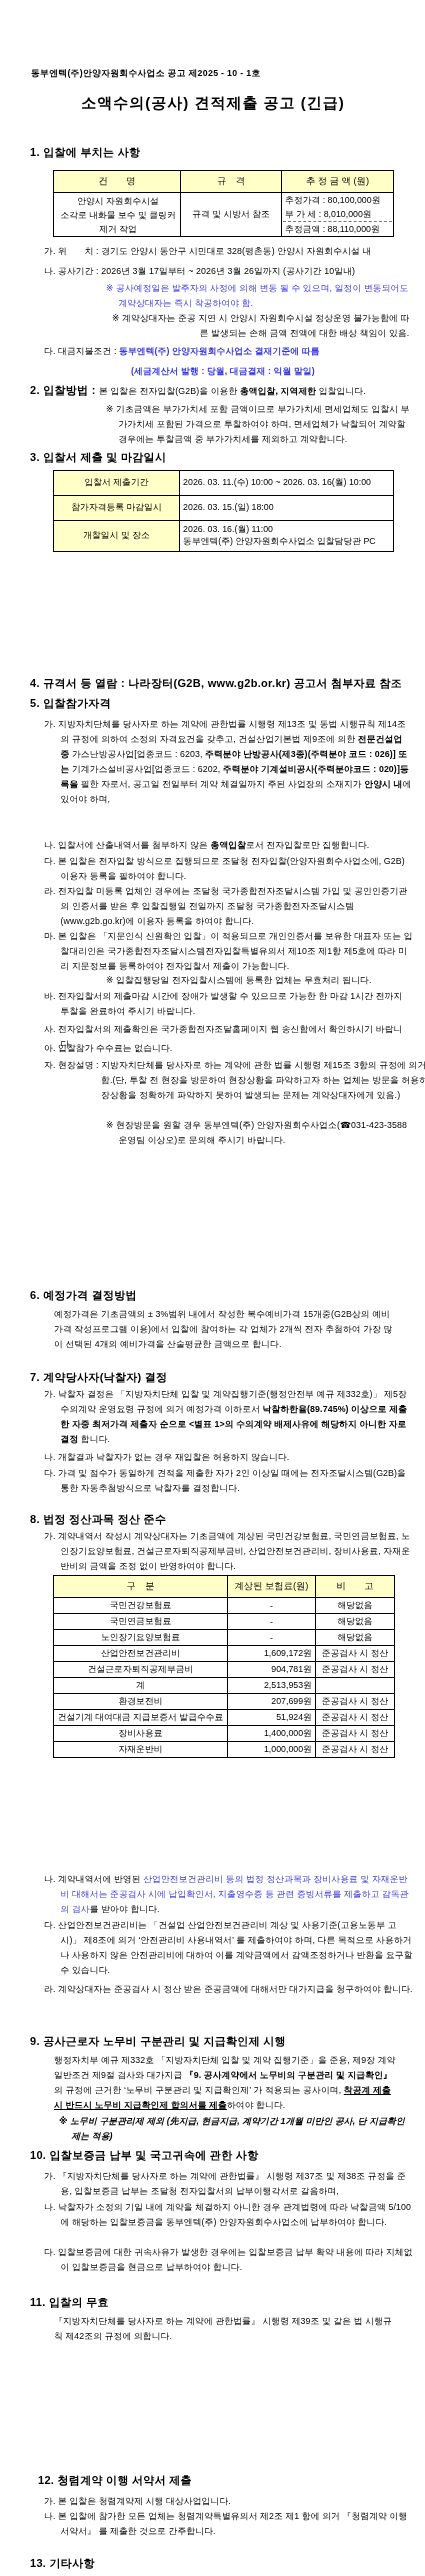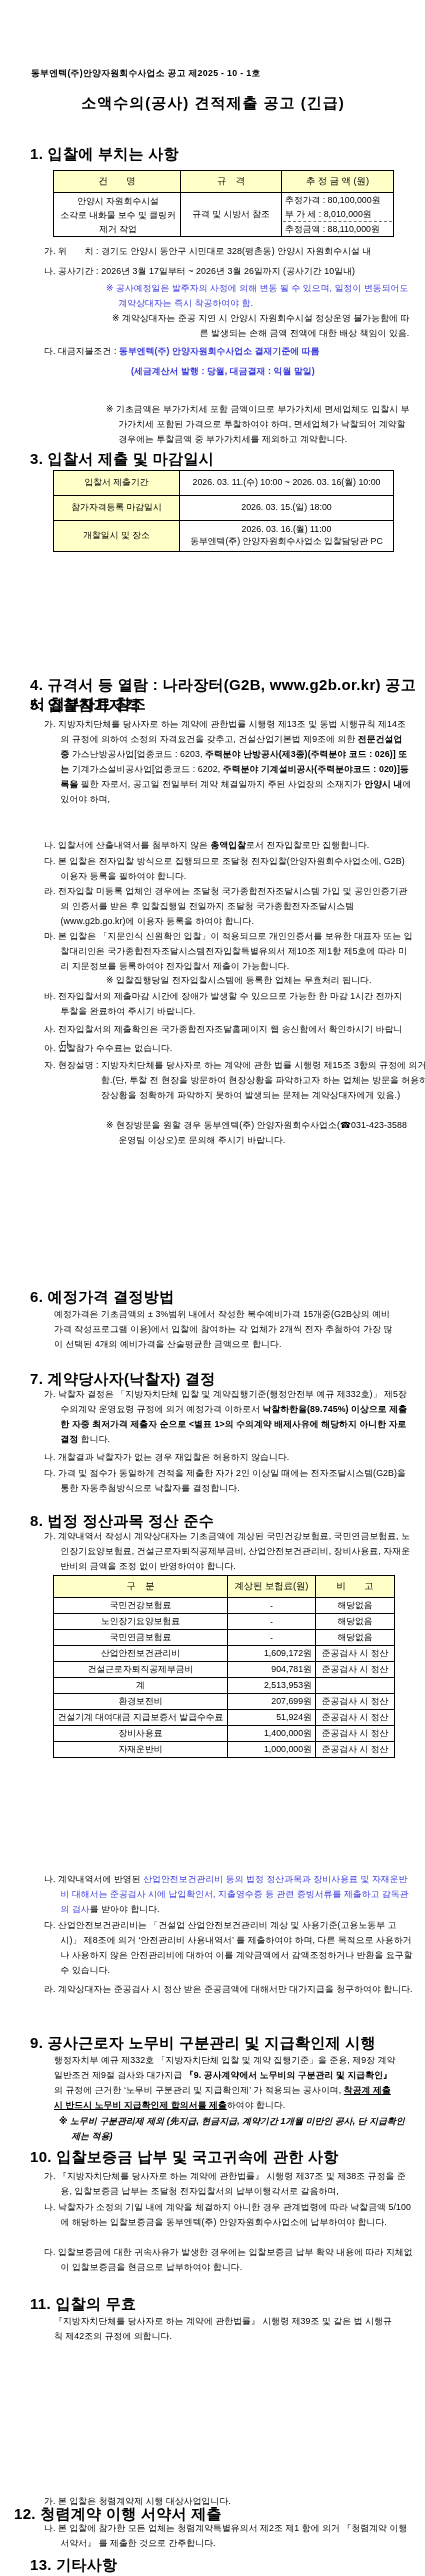--- a/index.html
+++ b/index.html
@@ -1,36 +1,36 @@
 <!DOCTYPE html>
 <html style="font-size:8.2px"><head>
 <meta charset="utf-8">
 <style>
   html,body{margin:0;padding:0;background:#fff;}
   #page{position:relative;width:426px;height:3009px;background:#ffffff;
         font-family:"Liberation Sans","DejaVu Sans",sans-serif;color:#000;}
   .abs{position:absolute;}
   .ref{font-size:8.8px;font-weight:bold;letter-spacing:0.3px;}
   .title{width:426px;text-align:center;font-size:15px;font-weight:bold;letter-spacing:1px;}
-  .h{font-size:15px;font-weight:bold;letter-spacing:0.3px;}
+  .h{font-size:11px;font-weight:bold;letter-spacing:0.3px;}
   .t{font-size:8.8px;line-height:15px;letter-spacing:0.1px;}
   .item{padding-left:16.5px;text-indent:-16.5px;}
   .item-deep{padding-left:57px;text-indent:-57px;}
   .note{padding-left:12.4px;text-indent:-12.4px;}
   .blue{color:#3a3ae0;}
   .b{font-weight:bold;}
   .bu{font-weight:bold;text-decoration:underline;}
   table{border-collapse:collapse;font-size:8.8px;table-layout:fixed;}
   .tbl{border:1px solid #000;}
   .tbl td,.tbl th{border:0.5px solid #000;padding:0 3.1px;vertical-align:middle;}
   .yellow{background:#ffffc8;}
   .thead th{height:21px;font-weight:normal;font-size:9.3px;border-bottom:1px solid #000;}
   .c{text-align:center;}
   .r{text-align:right;}
-  .l{text-align:center;}
+  .l{text-align:left;}
   .amtline{line-height:14px;padding-left:2.1px;}
   .dashtop{border-top:0.5px dashed #777;}
   .dbl{border-right:1.5px double #000 !important;}
 </style>
 </head>
 <body>
 
 <div id="page">
 
   <div class="abs ref" style="top:68px;left:31px;">동부엔텍(주)안양자원회수사업소 공고 제2025 - 10 - 1호</div>
@@ -66,20 +66,23 @@
   </tbody>
     </table>
 
   <div class="abs t item" style="top:244px;left:44px;width:355px;">가. 위　　치 : 경기도 안양시 동안구 시민대로 328(평촌동) 안양시 자원회수시설 내</div>
   <div class="abs t item" style="top:264px;left:44px;width:355px;">나. 공사기간 : 2026년 3월 17일부터 ~ 2026년 3월 26일까지 (공사기간 10일내)</div>
   <div class="abs t note blue" style="top:281px;left:106px;width:291px;">※ 공사예정일은 발주자의 사정에 의해 변동 될 수 있으며, 일정이 변동되어도 계약상대자는 즉시 착공하여야 함.</div>
   <div class="abs t note" style="top:311px;left:106px;width:291px;text-align:right;">※ 계약상대자는 준공 지연 시 안양시 자원회수시설 정상운영 불가능함에 따른 발생되는 손해 금액 전액에 대한 배상 책임이 있음.</div>
   <div class="abs t" style="top:344px;left:44px;width:355px;"><span>다. 대금지불조건 : </span><span class="blue b">동부엔텍(주) 안양자원회수사업소 결재기준에 따름</span></div>
   <div class="abs t blue b" style="top:364px;left:131px;width:268px;">(세금계산서 발행 : 당월, 대금결재 : 익월 말일)</div>
 
+  <div class="abs t" style="top:383px;left:30px;width:368px;">
+    <span class="h">2. 입찰방법 : </span><span>본 입찰은 전자입찰(G2B)을 이용한 </span><span class="b">총액입찰, 지역제한</span><span> 입찰입니다.</span>
+  </div>
   <div class="abs t note" style="top:402px;left:106px;width:293px;">※ 기초금액은 부가가치세 포함 금액이므로 부가가치세 면세업체도 입찰시 부가가치세 포함된 가격으로 투찰하여야 하며, 면세업체가 낙찰되어 계약할 경우에는 투찰금액 중 부가가치세를 제외하고 계약합니다.</div>
 
   <div class="abs h" style="top:450px;left:30px;">3. 입찰서 제출 및 마감일시</div>
   <table class="abs tbl" style="top:470px;left:53px;width:341px;">
     <colgroup>
         <col style="width:126px">
         <col style="width:214px">
       </colgroup>
     <tbody>
         <tr style="height:25px;">
@@ -143,26 +146,26 @@
       <th>구　분</th>
       <th>계상된 보험료(원)</th>
       <th>비　　고</th>
     </tr>
     <tr style="height:16px;">
       <td class="c">국민건강보험료</td>
       <td class="c">-</td>
       <td class="c">해당없음</td>
     </tr>
     <tr style="height:16px;">
-      <td class="c">노인장기요양보험료</td>
+      <td class="c">국민연금보험료</td>
       <td class="c">-</td>
       <td class="c">해당없음</td>
     </tr>
     <tr style="height:16px;">
-      <td class="c">국민연금보험료</td>
+      <td class="c">노인장기요양보험료</td>
       <td class="c">-</td>
       <td class="c">해당없음</td>
     </tr>
     <tr style="height:16px;">
       <td class="c">산업안전보건관리비</td>
       <td class="r">1,609,172원</td>
       <td class="c">준공검사 시 정산</td>
     </tr>
     <tr style="height:16px;">
       <td class="c">건설근로자퇴직공제부금비</td>
@@ -210,20 +213,20 @@
   <div class="abs t note b" style="top:2114px;left:59px;width:340px;font-style:italic;">※ 노무비 구분관리제 제외 (先지급, 현금지급, 계약기간 1개월 미만인 공사, 단 지급확인제는 적용)</div>
 
   <div class="abs h" style="top:2148px;left:30px;">10. 입찰보증금 납부 및 국고귀속에 관한 사항</div>
   <div class="abs t item" style="top:2169px;left:44px;width:353px;">가. 『지방자치단체를 당사자로 하는 계약에 관한법률』 시행령 제37조 및 제38조 규정을 준용, 입찰보증금 납부는 조달청 전자입찰서의 납부이행각서로 갈음하며,</div>
   <div class="abs t item" style="top:2200px;left:44px;width:353px;">나. 낙찰자가 소정의 기일 내에 계약을 체결하지 아니한 경우 관계법령에 따라 낙찰금액 5/100에 해당하는 입찰보증금을 동부엔텍(주) 안양자원회수사업소에 납부하여야 합니다.</div>
   <div class="abs t item" style="top:2245px;left:44px;width:353px;">다. 입찰보증금에 대한 귀속사유가 발생한 경우에는 입찰보증금 납부 확약 내용에 따라 지체없이 입찰보증금을 현금으로 납부하여야 합니다.</div>
 
   <div class="abs h" style="top:2295px;left:30px;">11. 입찰의 무효</div>
   <div class="abs t" style="top:2314px;left:54px;width:344px;">『지방자치단체를 당사자로 하는 계약에 관한법률』 시행령 제39조 및 같은 법 시행규칙 제42조의 규정에 의합니다.</div>
 
-  <div class="abs h" style="top:2473px;left:14px;margin-top:32px;">12. 청렴계약 이행 서약서 제출</div>
+  <div class="abs h" style="top:2473px;left:38px;">12. 청렴계약 이행 서약서 제출</div>
   <div class="abs t item" style="top:2494px;left:44px;width:353px;">가. 본 입찰은 청렴계약제 시행 대상사업입니다.</div>
-  <div class="abs t item" style="top:2509px;left:44px;width:353px;margin-top:12px;">나. 본 입찰에 참가한 모든 업체는 청렴계약특별유의서 제2조 제1 항에 의거 『청렴계약 이행서약서』 를 제출한 것으로 간주합니다.</div>
+  <div class="abs t item" style="top:2509px;left:44px;width:353px;">나. 본 입찰에 참가한 모든 업체는 청렴계약특별유의서 제2조 제1 항에 의거 『청렴계약 이행서약서』 를 제출한 것으로 간주합니다.</div>
 
   <div class="abs h" style="top:2556px;left:30px;">13. 기타사항</div>
 
 </div>
 
 
 </body></html>

